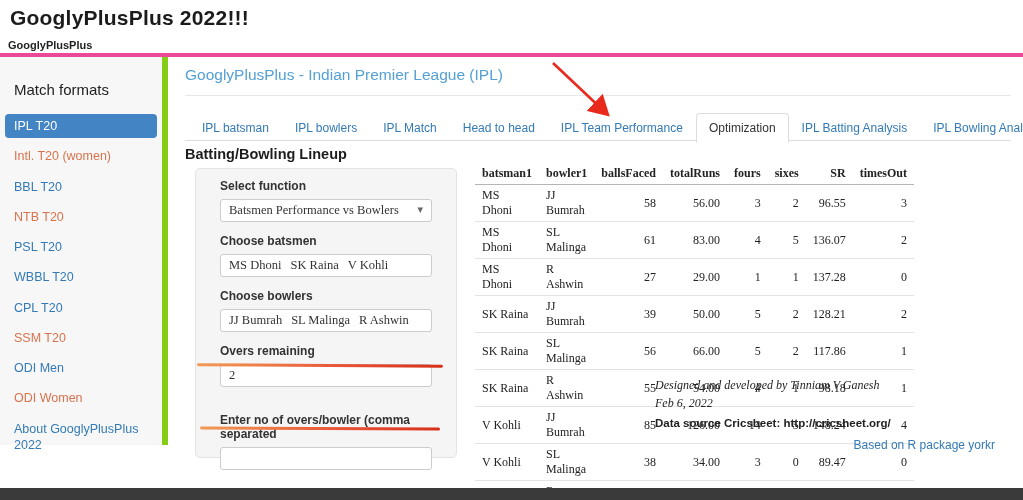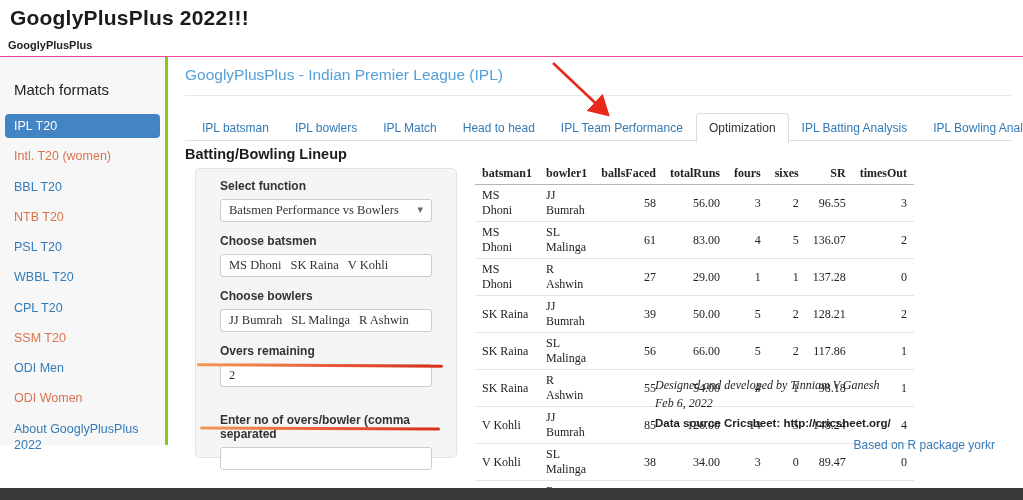--- a/index.html
+++ b/index.html
@@ -10,26 +10,26 @@
     --arrow-red:#e8291c;
     --annotation-red:#e85337;
     --footer-dark:#3a3a3a;
   }
   *{box-sizing:border-box;}
   html,body{margin:0;padding:0;background:#fff;}
   .page{position:relative;width:1023px;height:500px;background:#fff;overflow:hidden;
         font-family:"Liberation Sans",sans-serif;color:#222;}
 
   
-  .app-header{position:absolute;left:0;top:0;right:0;height:57px;background:#fff;border-bottom:1px solid #ec4899;}
+  .app-header{position:absolute;left:0;top:0;right:0;height:57px;background:#fff;border-bottom:4px solid #ec4899;}
   .app-title{position:absolute;left:10px;top:6px;font-size:21px;font-weight:800;color:#1b1b1b;letter-spacing:.2px;}
   .app-brand{position:absolute;left:8px;top:39px;font-size:11px;font-weight:700;color:#222;}
 
   
-  .sidebar{position:absolute;left:0;top:57px;width:168px;height:388px;background:#f7f7f7;border-right:3px solid #84cc16;}
+  .sidebar{position:absolute;left:0;top:57px;width:168px;height:388px;background:#f7f7f7;border-right:6px solid #84cc16;}
   .sidebar-heading{padding:24px 0 16px 14px;font-size:15px;color:#222;}
   .side-item{display:block;margin:0 5px 6px 5px;padding:4px 9px;font-size:12.5px;line-height:1.3;
              border-radius:4px;color:var(--accent-blue);cursor:pointer;text-decoration:none;}
   .side-item.visited{color:var(--visited-orange);}
   .side-item.active{background:var(--active-item-bg);color:#fff;}
 
   
   .page-title{position:absolute;left:185px;top:66px;font-size:15.5px;color:var(--page-title-blue);}
   .main-divider{position:absolute;left:185px;right:12px;top:95px;border-top:1px solid #e8e8e8;}
   .tab-bar{position:absolute;left:185px;right:12px;top:112px;height:29px;border-bottom:1px solid #ddd;padding-left:4px;white-space:nowrap;}

